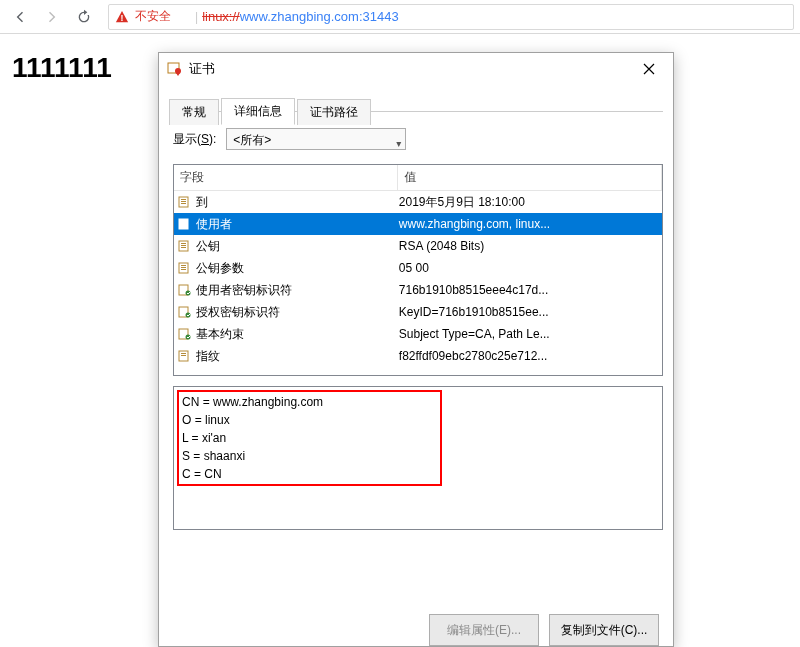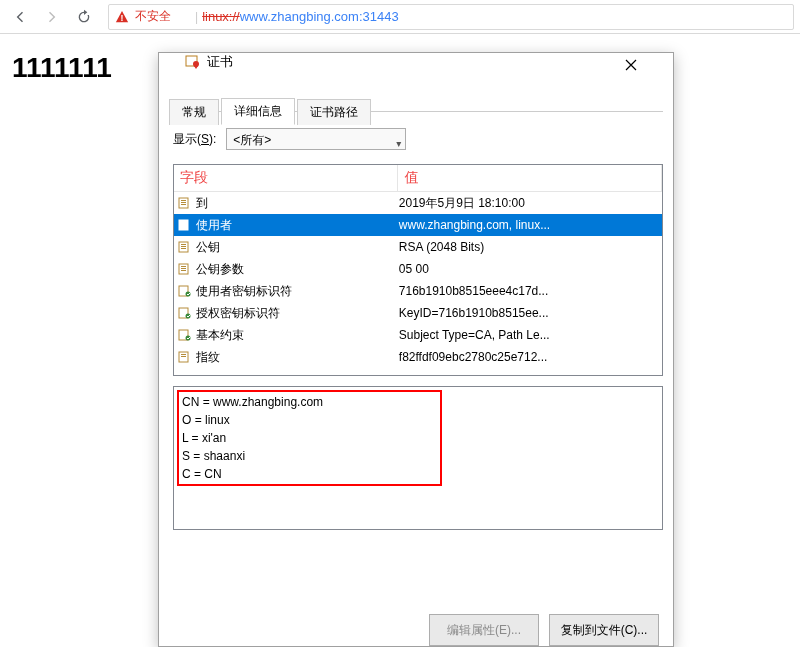--- a/index.html
+++ b/index.html
@@ -65,22 +65,22 @@
     position:absolute;
     left:158px; top:52px;
     width:516px; height:595px;
     background:#fff;
     border:1px solid #a0a0a0;
     box-shadow: 0 4px 14px rgba(0,0,0,.25);
     display:flex; flex-direction:column;
   }
   .title-bar {
     height:32px;
-    display:flex; align-items:flex-start; justify-content:space-between;
-    padding:0 26px;
+    display:flex; align-items:center; justify-content:space-between;
+    padding:0 8px;
   }
   .title-left { display:flex; align-items:center; gap:6px; }
   .title-icon { width:16px; height:16px; }
   .title-text { font-size:13px; color:#000; }
   .title-close {
     width:32px; height:24px; display:flex; align-items:center; justify-content:center;
     font-size:14px;
   }
 
   .tabs {
@@ -123,21 +123,21 @@
   .fields-panel {
     border:1px solid #828790;
     height:212px; overflow:auto; background:#fff;
   }
   .fields-header {
     display:flex; background:#fff;
     position:sticky; top:0;
     border-bottom:1px solid #e5e5e5;
   }
   .fields-header div {
-    padding:4px 6px; font-size:14px; color:#ef4444;
+    padding:4px 6px; font-size:12px; color:#404040;
     border-right:1px solid #e5e5e5;
   }
   .col-field { width:46%; }
   .col-value { flex:1; }
   .row {
     display:flex; align-items:center;
     height:22px; padding:0 4px;
   }
   .row .cell-field { width:46%; display:flex; align-items:center; gap:4px; }
   .row .cell-value { flex:1; }

